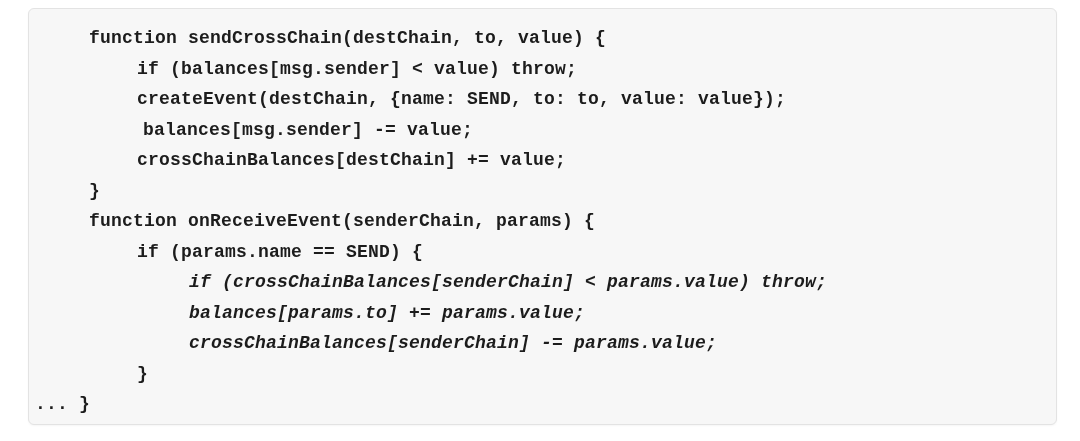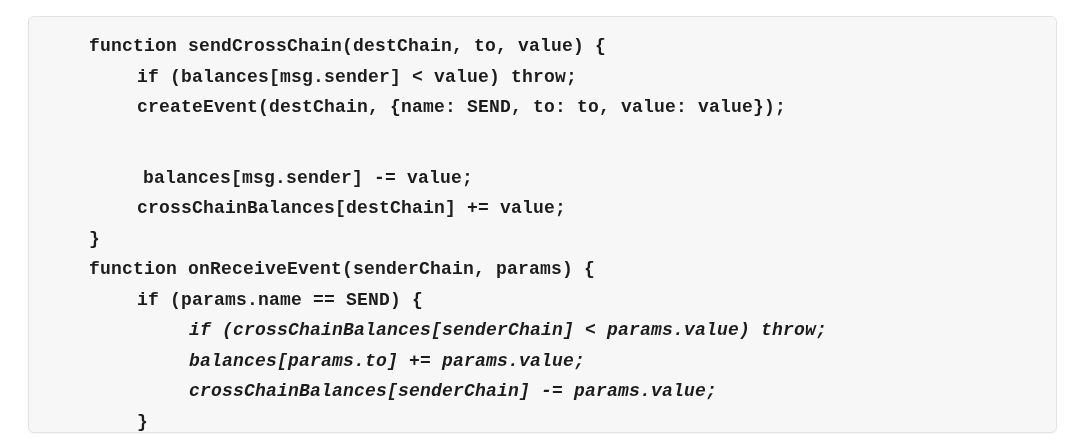--- a/index.html
+++ b/index.html
@@ -19,21 +19,21 @@
     position: relative;
     width: 1080px;
     height: 441px;
     background: #ffffff;
   }
 
   
   #code-panel {
     position: absolute;
     left: 28px;
-    top: 16px;
+    top: 8px;
     width: 1029px;
     height: 417px;
     box-sizing: border-box;
     background: #f7f7f7;
     border: 1px solid #e3e3e3;
     border-radius: 6px;
     box-shadow: 0 1px 2px rgba(0,0,0,0.04);
     overflow: visible;
   }
 
@@ -58,21 +58,21 @@
     font-weight: 700;
     letter-spacing: 0.2px;
     color: #1c1c1c;
     margin: 0;
   }
 
   
   .ind-outdent { padding-left: 6px; }    
   .ind-0 { padding-left: 60px; }         
   .ind-1 { padding-left: 108px; }        
-  .ind-1-half { padding-left: 114px; margin-top: 40px; }   
+  .ind-1-half { padding-left: 114px; }   
   .ind-2 { padding-left: 160px; font-style: italic; }
 </style>
 </head>
 <body>
 
 <div id="figure-root" style="background: rgb(255, 255, 255);">
 
   <div id="code-panel" style="background: rgb(247, 247, 247); border-color: rgb(227, 227, 227);">
     <pre id="code-listing"><code class="code-line ind-0" style="color: rgb(28, 28, 28);">function sendCrossChain(destChain, to, value) {</code><code class="code-line ind-1" style="color: rgb(28, 28, 28);">if (balances[msg.sender] &lt; value) throw;</code><code class="code-line ind-1" style="color: rgb(28, 28, 28);">createEvent(destChain, {name: SEND, to: to, value: value});</code><code class="code-line ind-1-half" style="color: rgb(28, 28, 28);">balances[msg.sender] -= value;</code><code class="code-line ind-1" style="color: rgb(28, 28, 28);">crossChainBalances[destChain] += value;</code><code class="code-line ind-0" style="color: rgb(28, 28, 28);">}</code><code class="code-line ind-0" style="color: rgb(28, 28, 28);">function onReceiveEvent(senderChain, params) {</code><code class="code-line ind-1" style="color: rgb(28, 28, 28);">if (params.name == SEND) {</code><code class="code-line ind-2" style="color: rgb(28, 28, 28);">if (crossChainBalances[senderChain] &lt; params.value) throw;</code><code class="code-line ind-2" style="color: rgb(28, 28, 28);">balances[params.to] += params.value;</code><code class="code-line ind-2" style="color: rgb(28, 28, 28);">crossChainBalances[senderChain] -= params.value;</code><code class="code-line ind-1" style="color: rgb(28, 28, 28);">}</code><code class="code-line ind-outdent" style="color: rgb(28, 28, 28);">... }</code></pre>
   </div>

